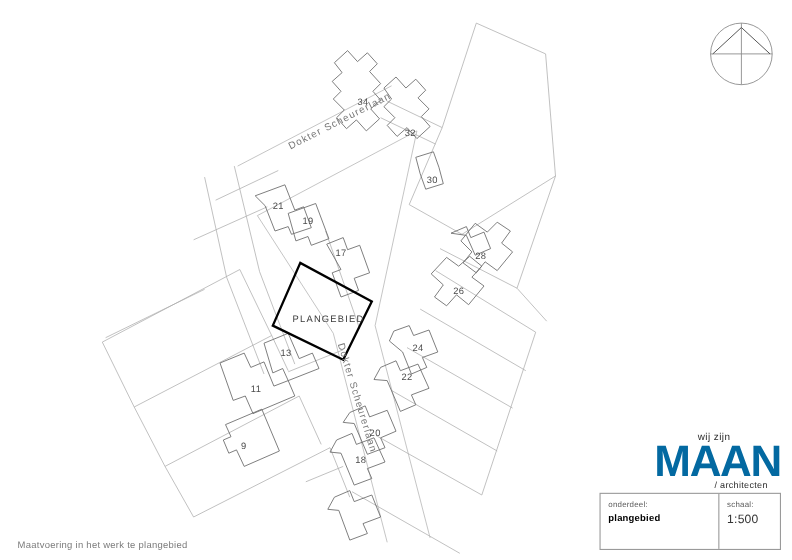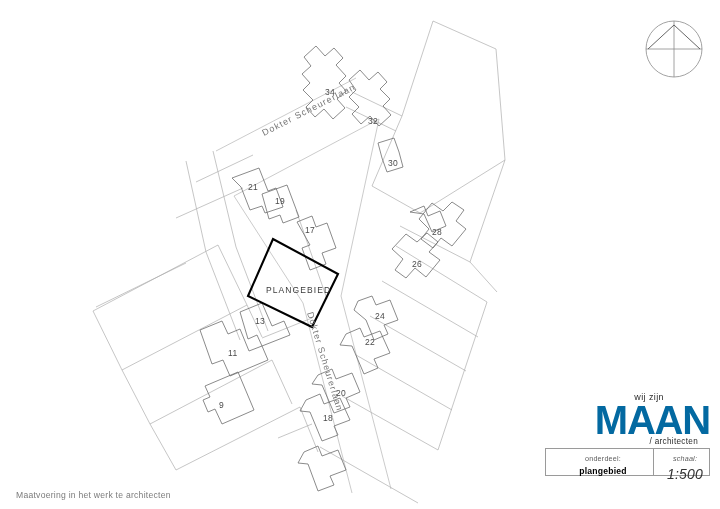--- a/index.html
+++ b/index.html
@@ -133,50 +133,48 @@
     position: absolute;
     right: 12px;
     top: 45px;
     font-size: 8.2px;
     color: #2b2b2b;
     letter-spacing: 0.3px;
   }
   .tb-table {
     border: 1px solid #9a9a9a;
     display: flex;
-    height: 28px;
+    height: 52px;
     box-sizing: border-box;
-    text-align: center;
   }
   .tb-cell {
     padding: 5px 0 0 7px;
     box-sizing: border-box;
   }
   .tb-cell-onderdeel {
     flex: 0 0 108px;
     border-right: 1px solid #9a9a9a;
   }
   .tb-cell-schaal {
     flex: 1 1 auto;
-    font-style: italic;
   }
   .tb-key {
     font-size: 7.2px;
     color: #5c5c5c;
     letter-spacing: 0.2px;
     margin-bottom: 3px;
   }
   .tb-val {
     font-size: 8.6px;
     color: #000000;
     font-weight: bold;
     letter-spacing: 0.2px;
   }
   .tb-val-plain {
-    font-size: 14px;
+    font-size: 11px;
     color: #333333;
     font-weight: normal;
     letter-spacing: 0.2px;
   }
 </style>
 </head>
 <body>
 
 <div id="page">
 
@@ -319,21 +317,21 @@
     <g>
       <circle class="compass-circle" cx="674" cy="49" r="28"></circle>
       <line class="compass-cross" x1="646" y1="49" x2="702" y2="49"></line>
       <line class="compass-cross" x1="674" y1="21" x2="674" y2="77"></line>
       <polyline class="compass-tri" points="648,49 674,25 700,49"></polyline>
     </g>
 
   </svg>
 
   <div class="note-area">
-    <div class="note-check">Maatvoering in het werk te architecten</div>
+    <div class="note-check">Maatvoering in het werk te plangebied</div>
   </div>
 
   <div id="titleblock">
     <div class="logo-wrap">
       <div class="logo-wij">wij zijn</div>
       <div class="logo-maan">MAAN</div>
       <div class="logo-arch">/ architecten</div>
     </div>
     <div class="tb-table">
       <div class="tb-cell tb-cell-onderdeel">

